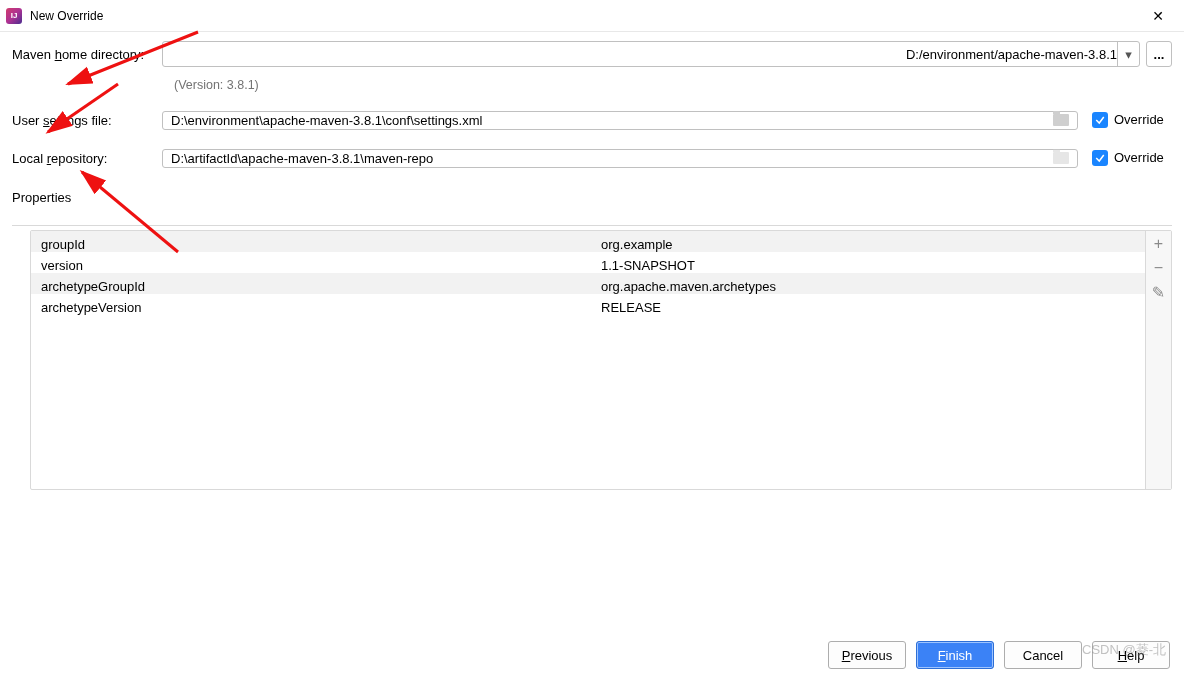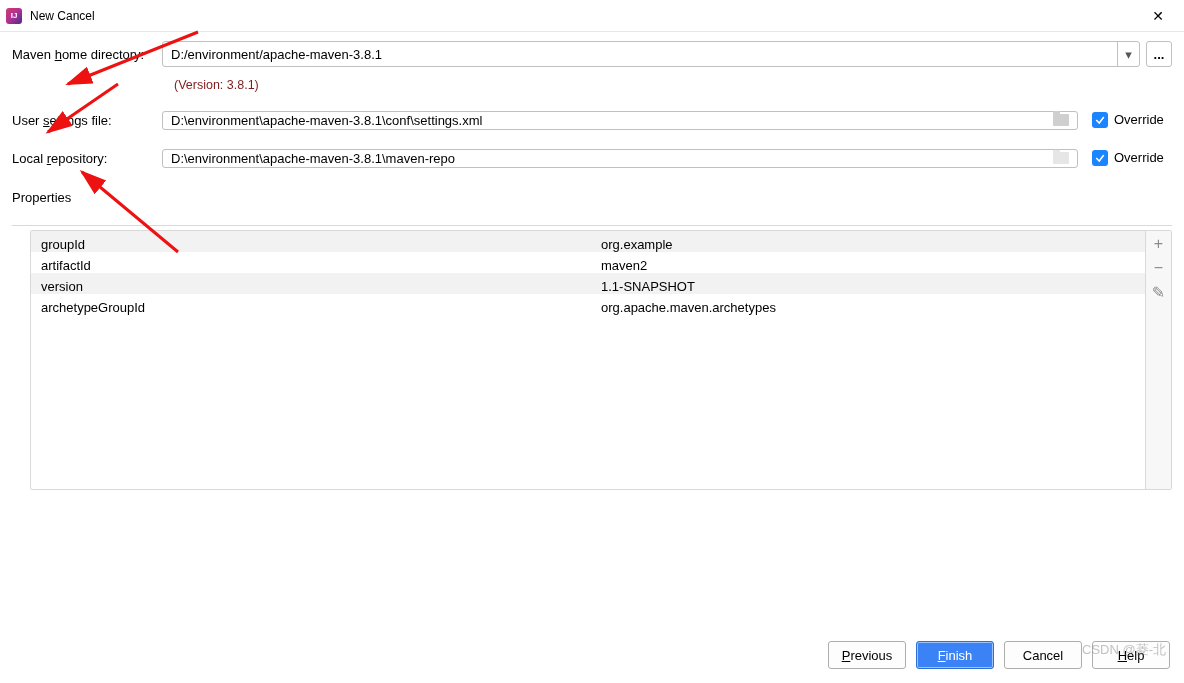--- a/index.html
+++ b/index.html
@@ -67,42 +67,42 @@
       flex: 1;
       height: 26px;
       border: 1px solid #c0c0c0;
       border-radius: 3px;
       display: flex;
       align-items: center;
       padding: 0 8px;
       background: #fff;
       position: relative;
     }
-    .dd .dd-text { flex: 1; overflow:hidden; white-space:nowrap; text-overflow:ellipsis;}
+    .dd .dd-text { flex: 1; overflow:hidden; white-space:nowrap; text-overflow:ellipsis;text-align:right;}
     .dd .dd-arrow {
       width: 22px;
       border-left: 1px solid #c0c0c0;
       height: 100%;
       display: flex; align-items:center; justify-content:center;
       margin-right: -8px;
       color: #555;
     }
     .browse-btn {
       width: 26px; height: 26px;
       margin-left: 6px;
       border: 1px solid #c0c0c0;
       border-radius: 3px;
       background: #fff;
       display:flex;align-items:center;justify-content:center;
       font-size: 13px; font-weight:bold;
     }
     .version-note {
       margin-left: 150px;
       padding: 6px 12px 14px 12px;
-      color: #7f1d1d;
+      color: #737373;
       font-size: 12.5px;
     }
     .text-input {
       flex: 1;
       height: 19px;
       border: 1px solid #c0c0c0;
       border-radius: 3px;
       display: flex;
       align-items: center;
       padding: 0 8px;
@@ -214,21 +214,21 @@
       pointer-events: none;
       text-align: center;
     }
     .arrow { position: absolute; pointer-events:none; }
   </style>
 </head>
 <body>
 
 <div class="titlebar">
   <div class="app-icon"></div>
-  <div class="title">New Cancel</div>
+  <div class="title">New Override</div>
   <div class="win-close">✕</div>
 </div>
 
 <div class="content">
 
   <div class="form-row">
     <div class="form-label">
       <span>Maven </span><span class="ul">h</span><span>ome directory:</span>
     </div>
     <div class="dd">
@@ -255,21 +255,21 @@
       </span>
       <span>Override</span>
     </label>
   </div>
 
   <div class="form-row" style="margin-top:6px;">
     <div class="form-label">
       <span>Local </span><span class="ul">r</span><span>epository:</span>
     </div>
     <div class="text-input">
-      <span class="txt">D:\environment\apache-maven-3.8.1\maven-repo</span>
+      <span class="txt">D:\artifactId\apache-maven-3.8.1\maven-repo</span>
       <span class="folder-icon disabled"></span>
     </div>
     <label class="chk">
       <span class="chk-box">
         <svg viewBox="0 0 16 16">
             <polyline points="3,8 7,12 13,4" fill="none" stroke="#fff" stroke-width="2"></polyline>
           </svg>
       </span>
       <span>Override</span>
     </label>
@@ -277,30 +277,30 @@
 
   <div class="section-label">Properties</div>
   <div class="sep"></div>
   <div class="table-wrap">
     <div class="table">
       <div class="trow">
         <div class="tcell tkey">groupId</div>
         <div class="tcell tval">org.example</div>
       </div>
       <div class="trow">
-        <div class="tcell tkey">artifactId</div>
-        <div class="tcell tval">maven2</div>
-      </div>
-      <div class="trow">
         <div class="tcell tkey">version</div>
         <div class="tcell tval">1.1-SNAPSHOT</div>
       </div>
       <div class="trow">
         <div class="tcell tkey">archetypeGroupId</div>
         <div class="tcell tval">org.apache.maven.archetypes</div>
+      </div>
+      <div class="trow">
+        <div class="tcell tkey">archetypeVersion</div>
+        <div class="tcell tval">RELEASE</div>
       </div>
     </div>
     <div class="table-tools">
       <div class="tool">+</div>
       <div class="tool">−</div>
       <div class="tool">✎</div>
     </div>
   </div>
 
   <div class="footer">

